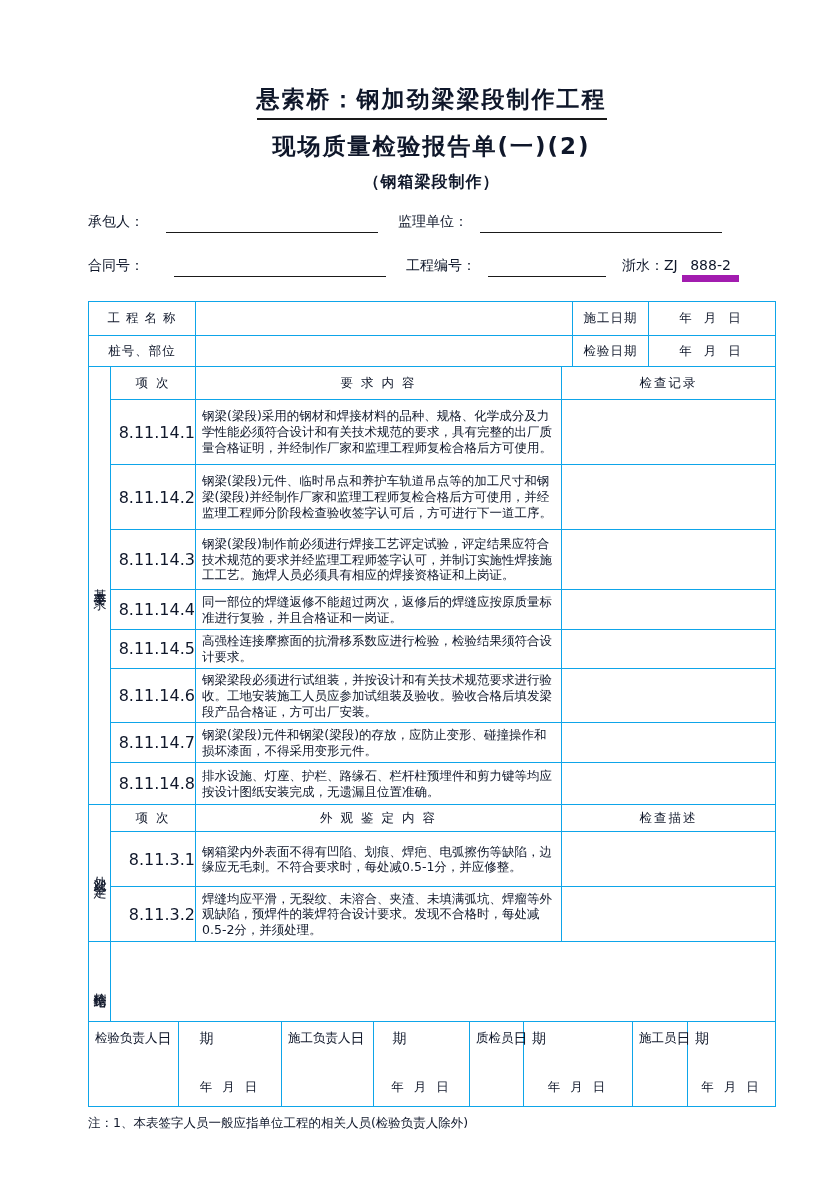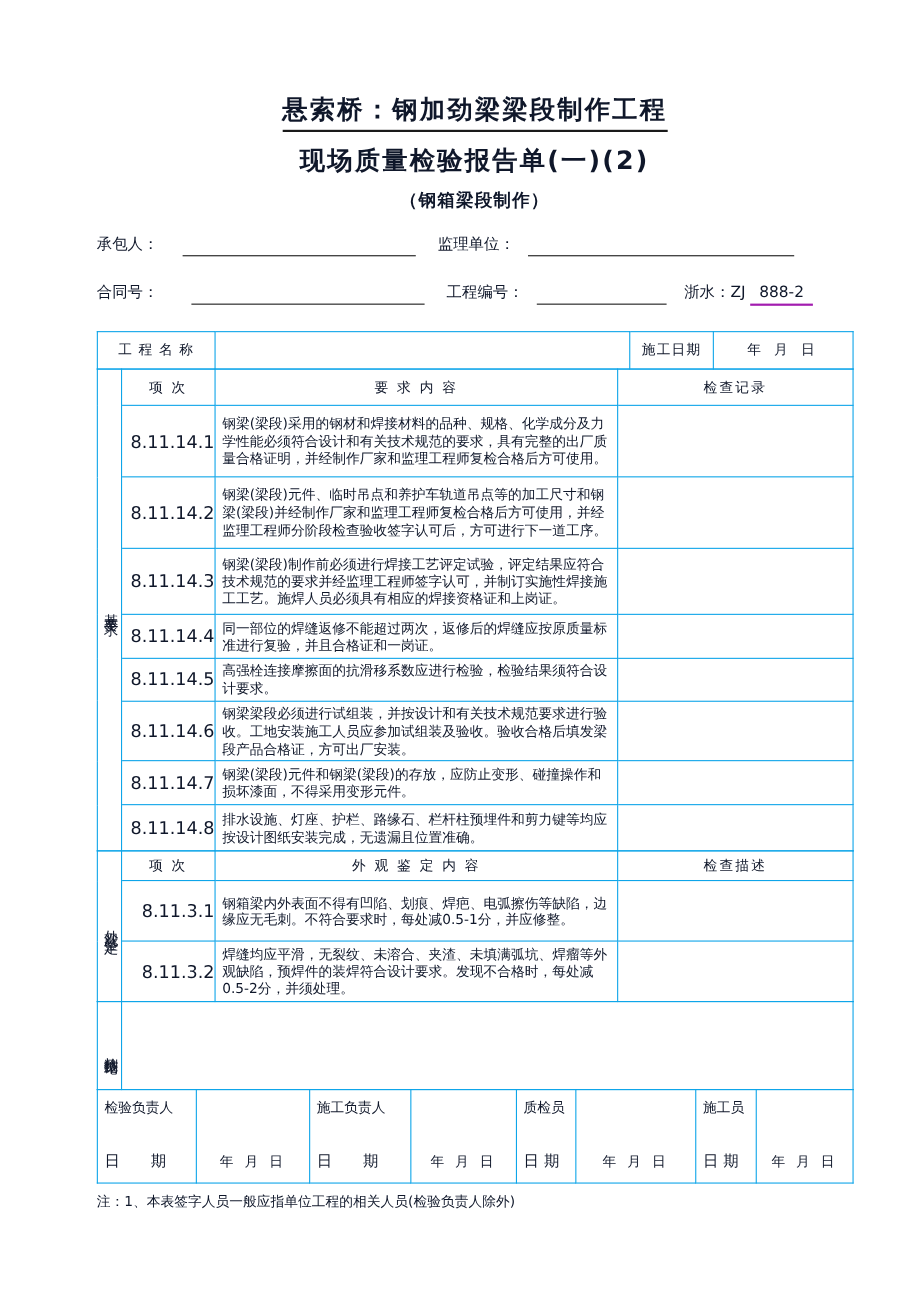--- a/index.html
+++ b/index.html
@@ -23,21 +23,21 @@
   
   .fields { width: 687px; margin: 20px 0 0 88px; font-size: 14px; }
   .field-row { display: flex; align-items: flex-end; margin-bottom: 24px; }
   .field-label { white-space: nowrap; padding-bottom: 2px; }
   .blank-line { border-bottom: 1px solid #1a1a1a; height: 18px; display: inline-block; }
   .w210 { width: 212px; margin-left: 22px; }
   .w240 { width: 242px; margin-left: 12px; }
   .w120 { width: 118px; margin-left: 12px; }
   .sp { flex: 0 0 20px; }
   .docno { margin-left: 16px; white-space: nowrap; padding-bottom: 2px; }
-  .docno-val { border-bottom: 2px solid #a21caf; padding: 0 8px 2px 8px; }
+  .docno-val { border-bottom: 7px solid #a21caf; padding: 0 8px 2px 8px; }
   
   .tbl {
     width: 687px; margin-left: 88px;
     border-collapse: collapse; table-layout: fixed;
     font-size: 12.5px;
   }
   .tbl + .tbl { margin-top: -1px; }
   .tbl td { border: 1px solid #0ea5e9; vertical-align: middle; }
   .lbl-cell { text-align: center; letter-spacing: 1px; }
   .head-cell { text-align: center; letter-spacing: 2px; }
@@ -47,21 +47,21 @@
   .side-cell {
     text-align: center; padding: 4px 0;
   }
   .vtext {
     writing-mode: vertical-rl; text-orientation: upright;
     letter-spacing: 3px; font-size: 13px; margin: 0 auto; display: inline-block;
   }
   .date-cell { text-align: center; letter-spacing: 4px; }
   
   .sig-cell { height: 85px; vertical-align: top; }
-  .sig-inner { display: flex; flex-direction: column; justify-content: space-between; height: 100%; padding: 8px 4px 10px 6px; }
+  .sig-inner { display: flex; justify-content: space-between; height: 100%; padding: 8px 4px 10px 6px; }
   .sig-role { font-size: 12.5px; white-space: nowrap; }
   .sig-datelabel { font-size: 14px; white-space: nowrap; }
   .sig-val { display: flex; align-items: flex-end; justify-content: center; height: 100%; padding-bottom: 10px; letter-spacing: 3px; font-size: 12.5px; }
   
   .note { width: 687px; margin: 8px 0 0 88px; font-size: 12.5px; }
 </style>
 </head>
 <body>
 
 <div class="page">
@@ -100,20 +100,26 @@
         <col style="width:76px">
         <col style="width:127px">
       </colgroup>
     <tbody>
         <tr style="height:34px">
       <td class="lbl-cell">工 程 名 称</td>
       <td></td>
       <td class="lbl-cell" style="font-size:12.5px">施工日期</td>
       <td class="date-cell">年  月  日</td>
     </tr>
+    <tr style="height:31px">
+      <td class="lbl-cell">桩号、部位</td>
+      <td></td>
+      <td class="lbl-cell" style="font-size:12.5px">检验日期</td>
+      <td class="date-cell">年  月  日</td>
+    </tr>
   </tbody>
     </table>
 
   <table class="tbl">
     <colgroup>
         <col style="width:22px">
         <col style="width:85px">
         <col style="width:366px">
         <col style="width:214px">
       </colgroup>

